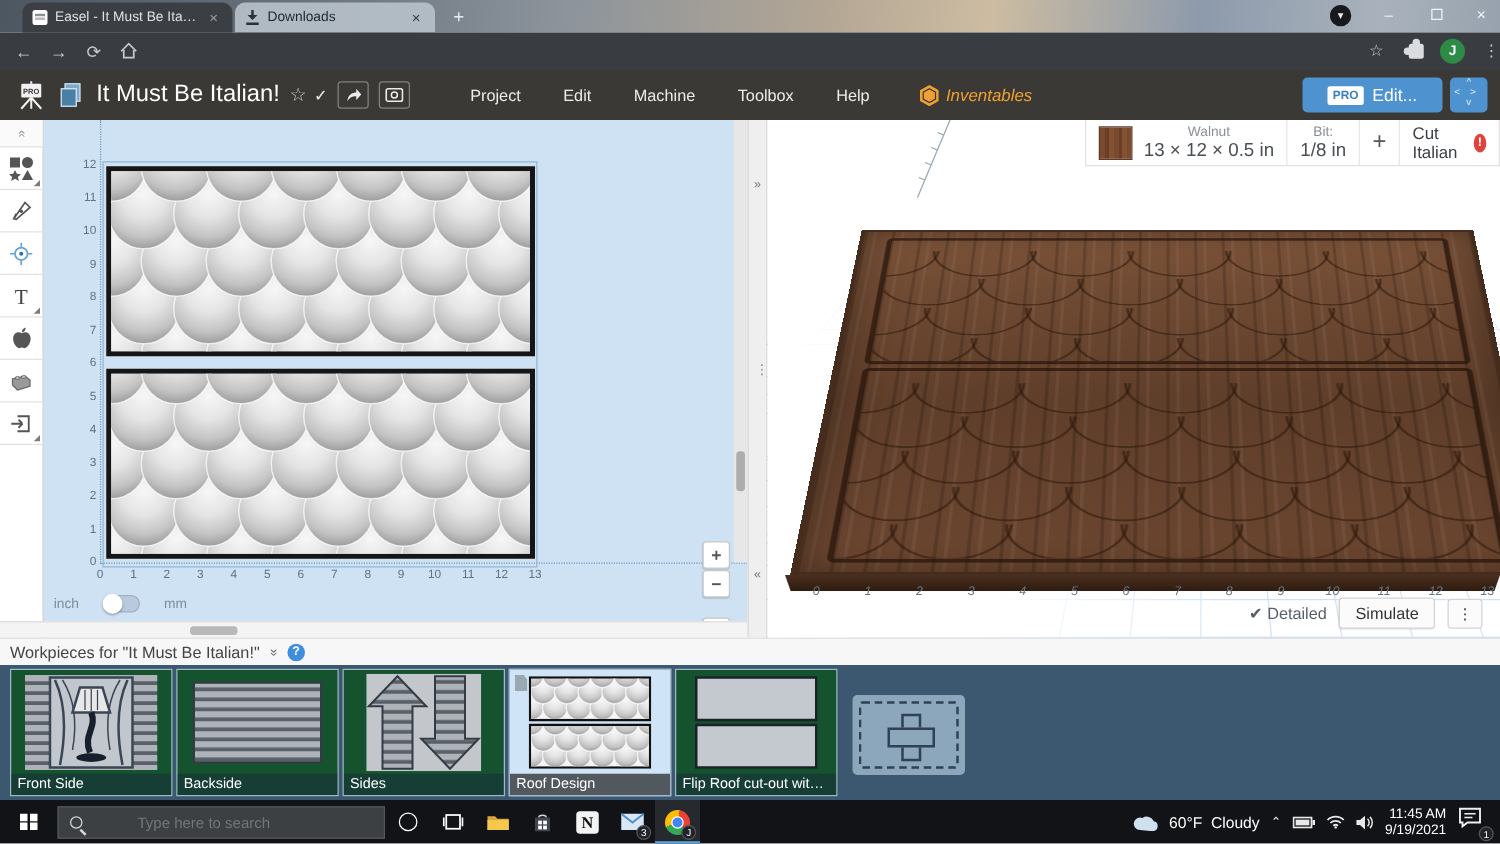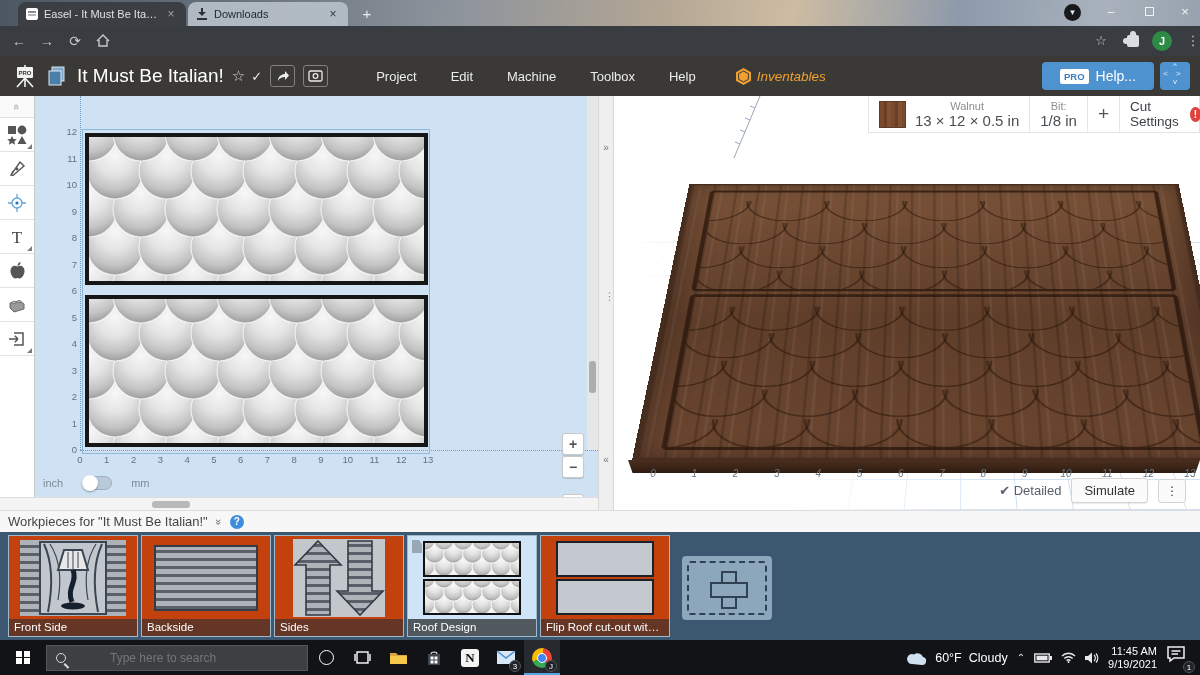--- a/index.html
+++ b/index.html
@@ -139,21 +139,21 @@
   #cut-settings { flex:1; border-right:none; gap:7px; }
   #cut-settings span.lbl { color:#3a3f44; font-size:13.5px; }
   #cut-alert { width:15px; height:15px; border-radius:50%; background:#e0433d; color:#fff; font-size:10px; font-weight:bold; text-align:center; line-height:15px; }
 
   
   #wp-header { left:0; top:510px; width:1200px; height:22px; background:#f7f7f7; border-top:1px solid #ddd; display:flex; align-items:center; gap:8px; padding:0 8px; }
   #wp-title { color:#444; font-size:13px; }
   #wp-chevrons { color:#666; font-size:11px; display:inline-block; transform:rotate(90deg); }
   #wp-help { width:14px; height:14px; border-radius:50%; background:#3e8edd; color:#fff; font-size:10px; font-weight:bold; text-align:center; line-height:14px; }
   #wp-strip { left:0; top:532px; width:1200px; height:108px; background:#3b5870; }
-  .wp-tile { position:absolute; top:3px; width:130px; height:102px; background:#c2410c; border:1px solid #9fb8cc; overflow:hidden; }
+  .wp-tile { position:absolute; top:3px; width:130px; height:102px; background:#14532d; border:1px solid #9fb8cc; overflow:hidden; }
   .wp-tile .wp-label { position:absolute; left:0; right:0; bottom:0; height:17px; background:rgba(26,45,60,.55); color:#fff; font-size:11.5px; line-height:17px; padding:0 5px; white-space:nowrap; overflow:hidden; text-overflow:ellipsis; }
   #wp-tile-3 { background:#cfe4f6; }
   #wp-tile-3 .wp-label { background:#51585e; }
   .wp-art { position:absolute; left:50%; top:42px; transform:translate(-50%,-50%); }
   #wp-doc-icon { position:absolute; left:4px; top:4px; width:10px; height:13px; background:#9aa8b4; clip-path:polygon(0 0,70% 0,100% 30%,100% 100%,0 100%); }
   #wp-add { position:absolute; left:682px; top:24px; width:90px; height:64px; background:#8ca6bc; border-radius:4px; }
   #wp-add-inner { position:absolute; inset:5px; border:2px dashed #2f4254; border-radius:3px; }
   #wp-plus { position:absolute; left:50%; top:50%; width:34px; height:34px; transform:translate(-50%,-50%); }
   #wp-plus:before { content:""; position:absolute; left:11px; top:0; width:12px; height:34px; border:2px solid #2f4254; }
   #wp-plus:after { content:""; position:absolute; left:0; top:11px; width:34px; height:12px; border:2px solid #2f4254; background:#8ca6bc; }
@@ -277,21 +277,21 @@
     <div id="brand">
       <svg width="15" height="17" viewBox="0 0 15 17">
         <polygon points="7.5,0 15,4.2 15,12.8 7.5,17 0,12.8 0,4.2" fill="#f0a030"></polygon>
         <polygon points="7.5,3 12.4,5.7 12.4,11.3 7.5,14 2.6,11.3 2.6,5.7" fill="none" stroke="#3a3935" stroke-width="1"></polygon>
       </svg>
       <span id="brand-name">Inventables</span>
     </div>
   </div>
   <div id="carve-btn">
     <span id="carve-pro">PRO</span>
-    <span id="carve-label">Help...</span>
+    <span id="carve-label">Edit...</span>
   </div>
   <div id="expand-btn">
     <span>^</span>
       <span id="expand-mid">&lt;&gt;</span>
       <span>v</span>
   </div>
 
   <div id="toolbar" class="abs">
     <div id="tool-collapse" class="tool">
         <span style="display:inline-block;transform:rotate(90deg)">«</span>
@@ -638,21 +638,21 @@
         </span>
       </div>
       <div class="mat-cell">
         <span>
           <div class="mat-small">Bit:</div>
           <div class="mat-big">1/8 in</div>
         </span>
       </div>
       <div class="mat-cell" id="mat-plus">+</div>
       <div class="mat-cell" id="cut-settings">
-        <span class="lbl">Cut Settings</span>
+        <span class="lbl">Cut Italian</span>
         <span id="cut-alert">!</span>
       </div>
     </div>
     <div id="detail-row">
       <span id="detailed-check"><span>✔</span> <span>Detailed</span></span>
       <span id="simulate-btn">Simulate</span>
       <span id="preview-kebab">⋮</span>
     </div>
   </div>
 

